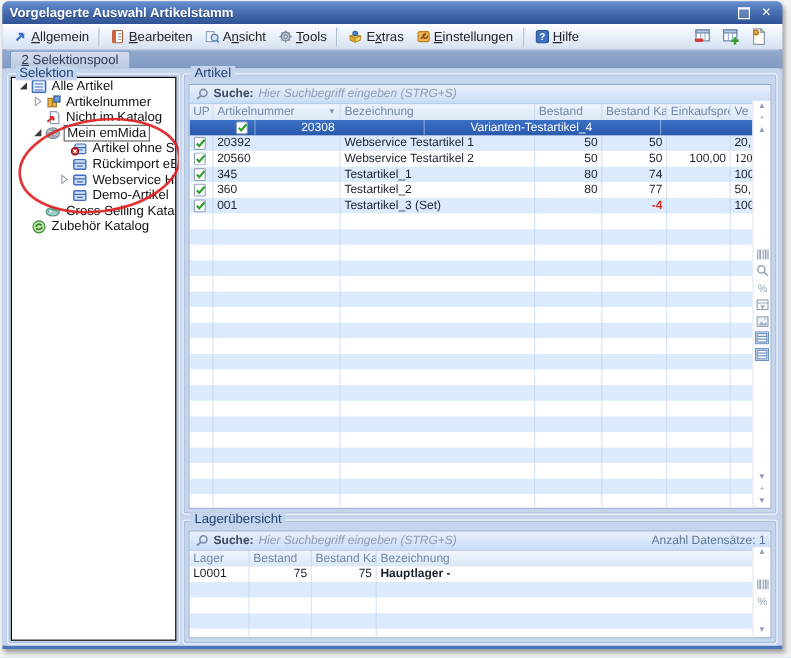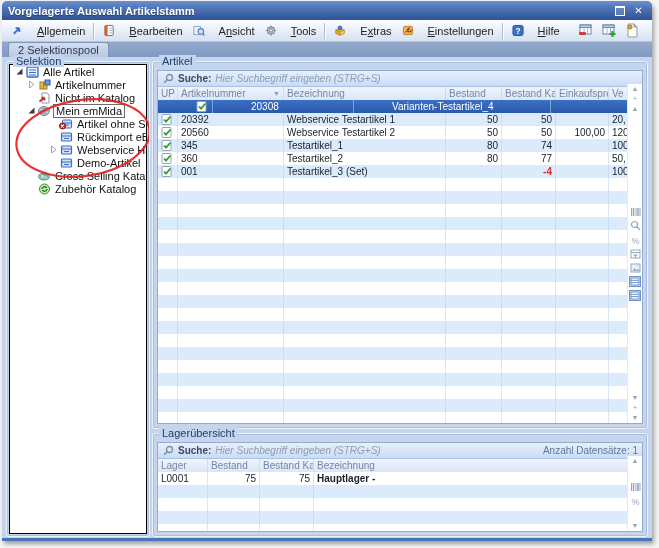--- a/index.html
+++ b/index.html
@@ -8,21 +8,21 @@
     border-radius:6px 6px 0 0;background:#c5d5ed;box-shadow:2px 3px 4px rgba(0,0,0,.35);box-sizing:border-box;}
   
   .titlebar{position:absolute;left:-3px;top:0;width:650px;height:19px;border-radius:5px 5px 0 0;
     background:linear-gradient(180deg,#6a90cf 0%,#4a70b3 45%,#2e5295 100%);display:flex;align-items:center;box-sizing:border-box;padding:0 6px;justify-content:space-between;}
   .title-text{color:#fff;font-size:11px;font-weight:bold;flex:1;white-space:nowrap;text-shadow:0 1px 1px rgba(0,0,0,.4);}
   .winbtn{width:15px;height:13px;margin-left:4px;display:flex;align-items:center;justify-content:center;color:#fff;font-size:10px;line-height:10px;cursor:default;}
   .restore-glyph{width:8px;height:7px;border:1px solid #fff;border-top:2px solid #fff;background:rgba(255,255,255,.15);}
   
   .menubar{position:absolute;left:-3px;top:19px;width:650px;height:22px;background:linear-gradient(180deg,#fdfeff,#e4ecf8 60%,#d6e1f1);
     border-bottom:1px solid #b9c7de;display:flex;align-items:center;padding:0 4px;box-sizing:border-box;}
-  .menu-item{display:flex;align-items:center;gap:14px;padding:2px 5px;font-size:11px;color:#222;white-space:nowrap;border-radius:2px;}
+  .menu-item{display:flex;align-items:center;gap:3px;padding:2px 5px;font-size:11px;color:#222;white-space:nowrap;border-radius:2px;}
   .menu-sep{width:1px;height:16px;background:#aebdd6;border-right:1px solid #fff;margin:0 3px;}
   .mn-key{text-decoration:underline;}
   .menu-right{margin-left:auto;display:flex;align-items:center;gap:6px;padding-right:8px;}
   .tool-ic{width:17px;height:16px;display:flex;align-items:center;justify-content:center;}
   
   .tabstrip{position:absolute;left:-3px;top:41px;width:650px;height:15px;background:linear-gradient(180deg,#93a9cc,#809ac3);display:flex;align-items:flex-end;padding-left:6px;box-sizing:border-box;}
   .tab{font-size:11px;padding:1px 9px 1px 9px;border:1px solid #7e95ba;border-bottom:none;border-radius:3px 3px 0 0;margin-right:2px;white-space:nowrap;}
   .tab.active{background:linear-gradient(180deg,#ffffff,#e3ecf8);color:#1c2c49;position:relative;top:1px;}
   .tab.inactive{background:linear-gradient(180deg,#d2ddee,#b9c8e0);color:#2c3a55;}
   
@@ -297,21 +297,21 @@
             <span class="tw"></span>
             <span class="ticon">
               <svg width="14" height="12" viewBox="0 0 14 12">
                 <ellipse cx="7" cy="6.5" rx="5.5" ry="3.5" fill="#9fd0c6" stroke="#4a8f7f"></ellipse>
                 <path d="M3 6.5 q4 -4 8 0" stroke="#4a8f7f" fill="none"></path>
                 <circle cx="5" cy="6" r="1" fill="#e6f5f0"></circle>
               </svg>
             </span>
             <span class="tlabel">Cross Selling Katalog</span>
           </div>
-          <div class="tree-row" style="padding-left: 16px;">
+          <div class="tree-row" style="padding-left: 4px;">
             <span class="tw"></span>
             <span class="ticon">
               <svg width="13" height="12" viewBox="0 0 13 12">
                 <circle cx="6.5" cy="6" r="5" fill="#bfe6b0" stroke="#3c8f2f"></circle>
                 <path d="M4 6 a2.5 2.5 0 0 1 4.5 -1.2 M9 6 a2.5 2.5 0 0 1 -4.5 1.2" stroke="#2f7d24" stroke-width="1.3" fill="none"></path>
                 <path d="M8.7 3.6 l0.2 1.5 -1.4 -0.4 z M4.3 8.4 l-0.2 -1.5 1.4 0.4 z" fill="#2f7d24"></path>
               </svg>
             </span>
             <span class="tlabel">Zubehör Katalog</span>
           </div>
@@ -406,21 +406,21 @@
                     <rect x="1" y="0.5" width="9" height="10" rx="1" fill="#fff" stroke="#93a3b8"></rect>
                     <path d="M3 5.5 l2 2.2 L9.5 2.5" stroke="#2f9e2f" stroke-width="1.8" fill="none"></path>
                   </svg>
                 </span>
               </div>
               <div class="gcell" style="width: 106px;">20560</div>
               <div class="gcell" style="width: 162px;">Webservice Testartikel 2</div>
               <div class="gcell num" style="width: 56px;">50</div>
               <div class="gcell num" style="width: 54px;">50</div>
               <div class="gcell num" style="width: 53px;">100,00</div>
-              <div class="gcell" style="width: 23px;">120</div>
+              <div class="gcell" style="width: 23px; font-family: Liberation Serif, serif;">120</div>
             </div>
             <div class="grow alt">
               <div class="gcell" style="width: 20px;">
                 <span class="strip-ic">
                   <svg width="12" height="11" viewBox="0 0 12 11">
                     <rect x="1" y="0.5" width="9" height="10" rx="1" fill="#fff" stroke="#93a3b8"></rect>
                     <path d="M3 5.5 l2 2.2 L9.5 2.5" stroke="#2f9e2f" stroke-width="1.8" fill="none"></path>
                   </svg>
                 </span>
               </div>

